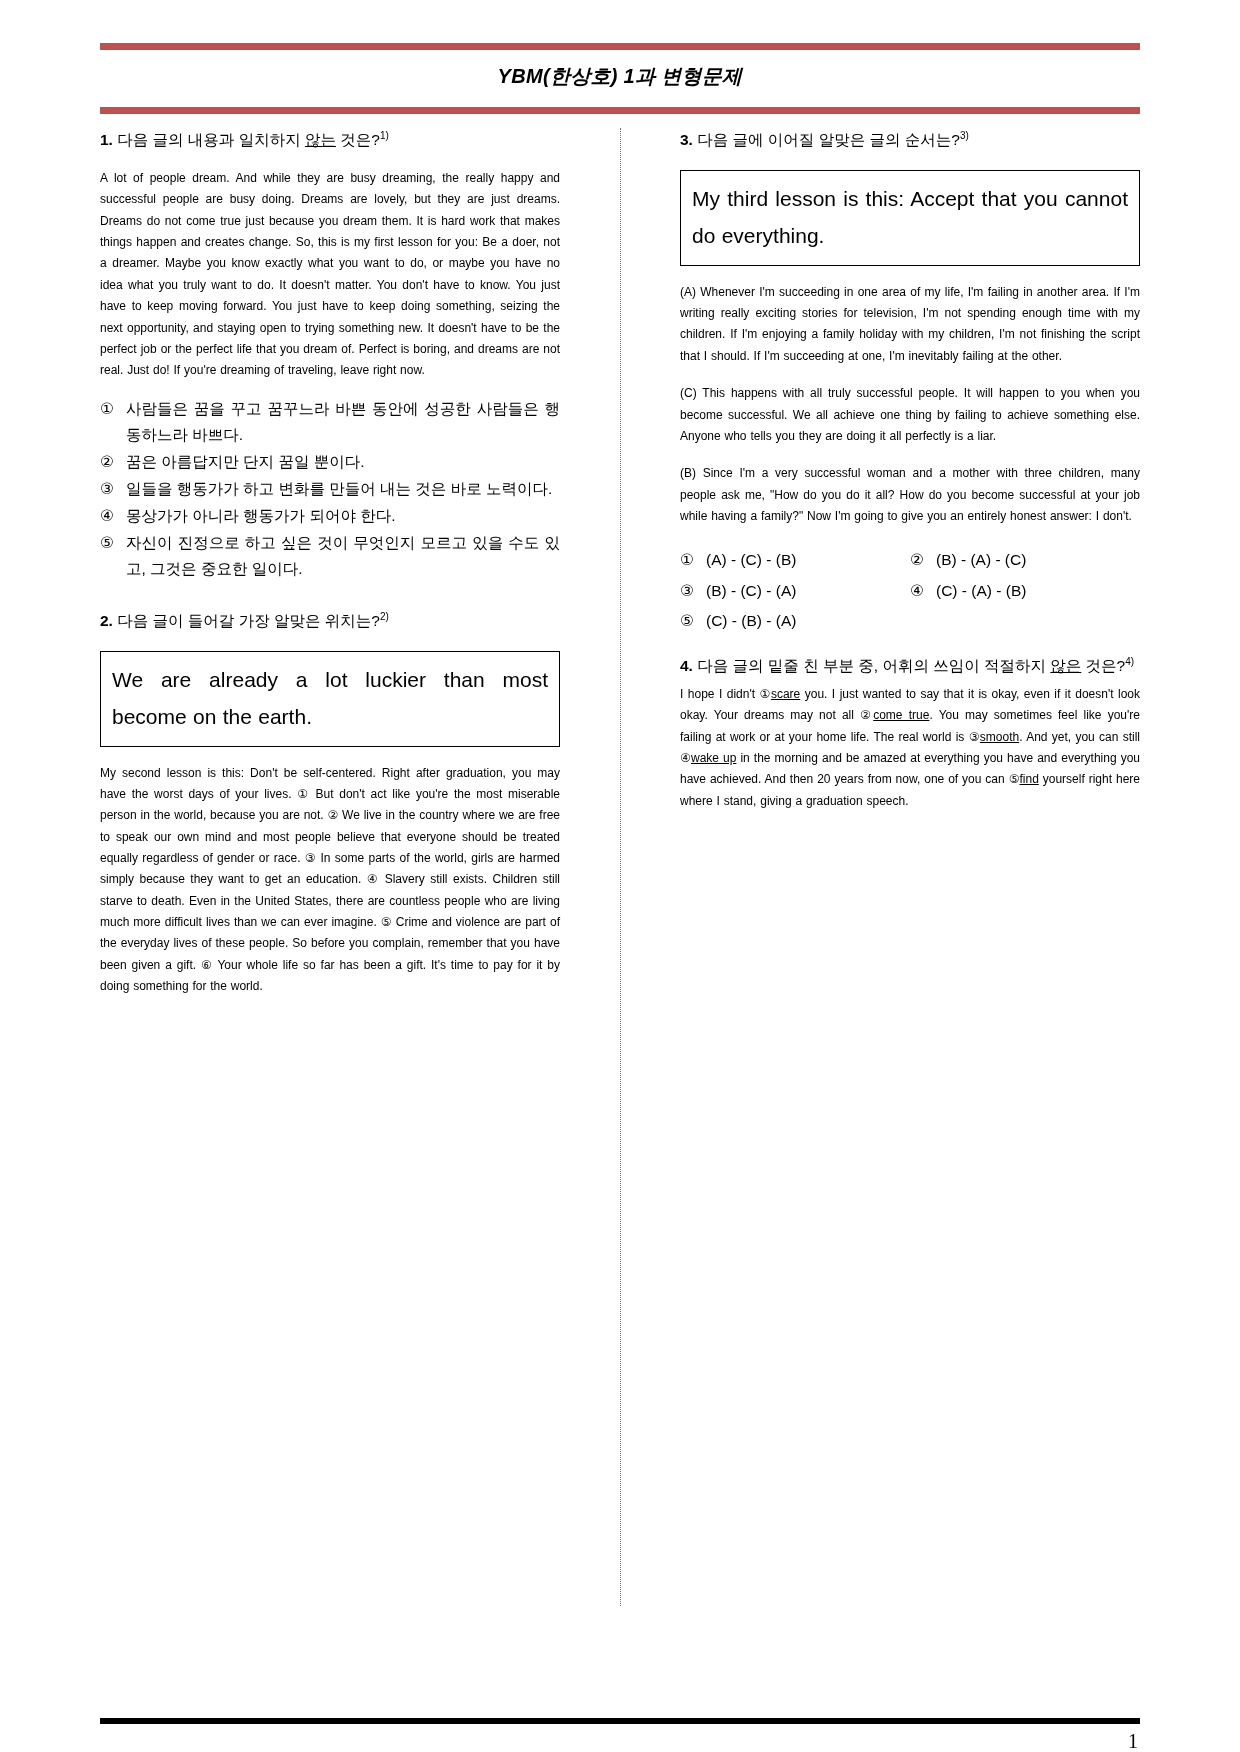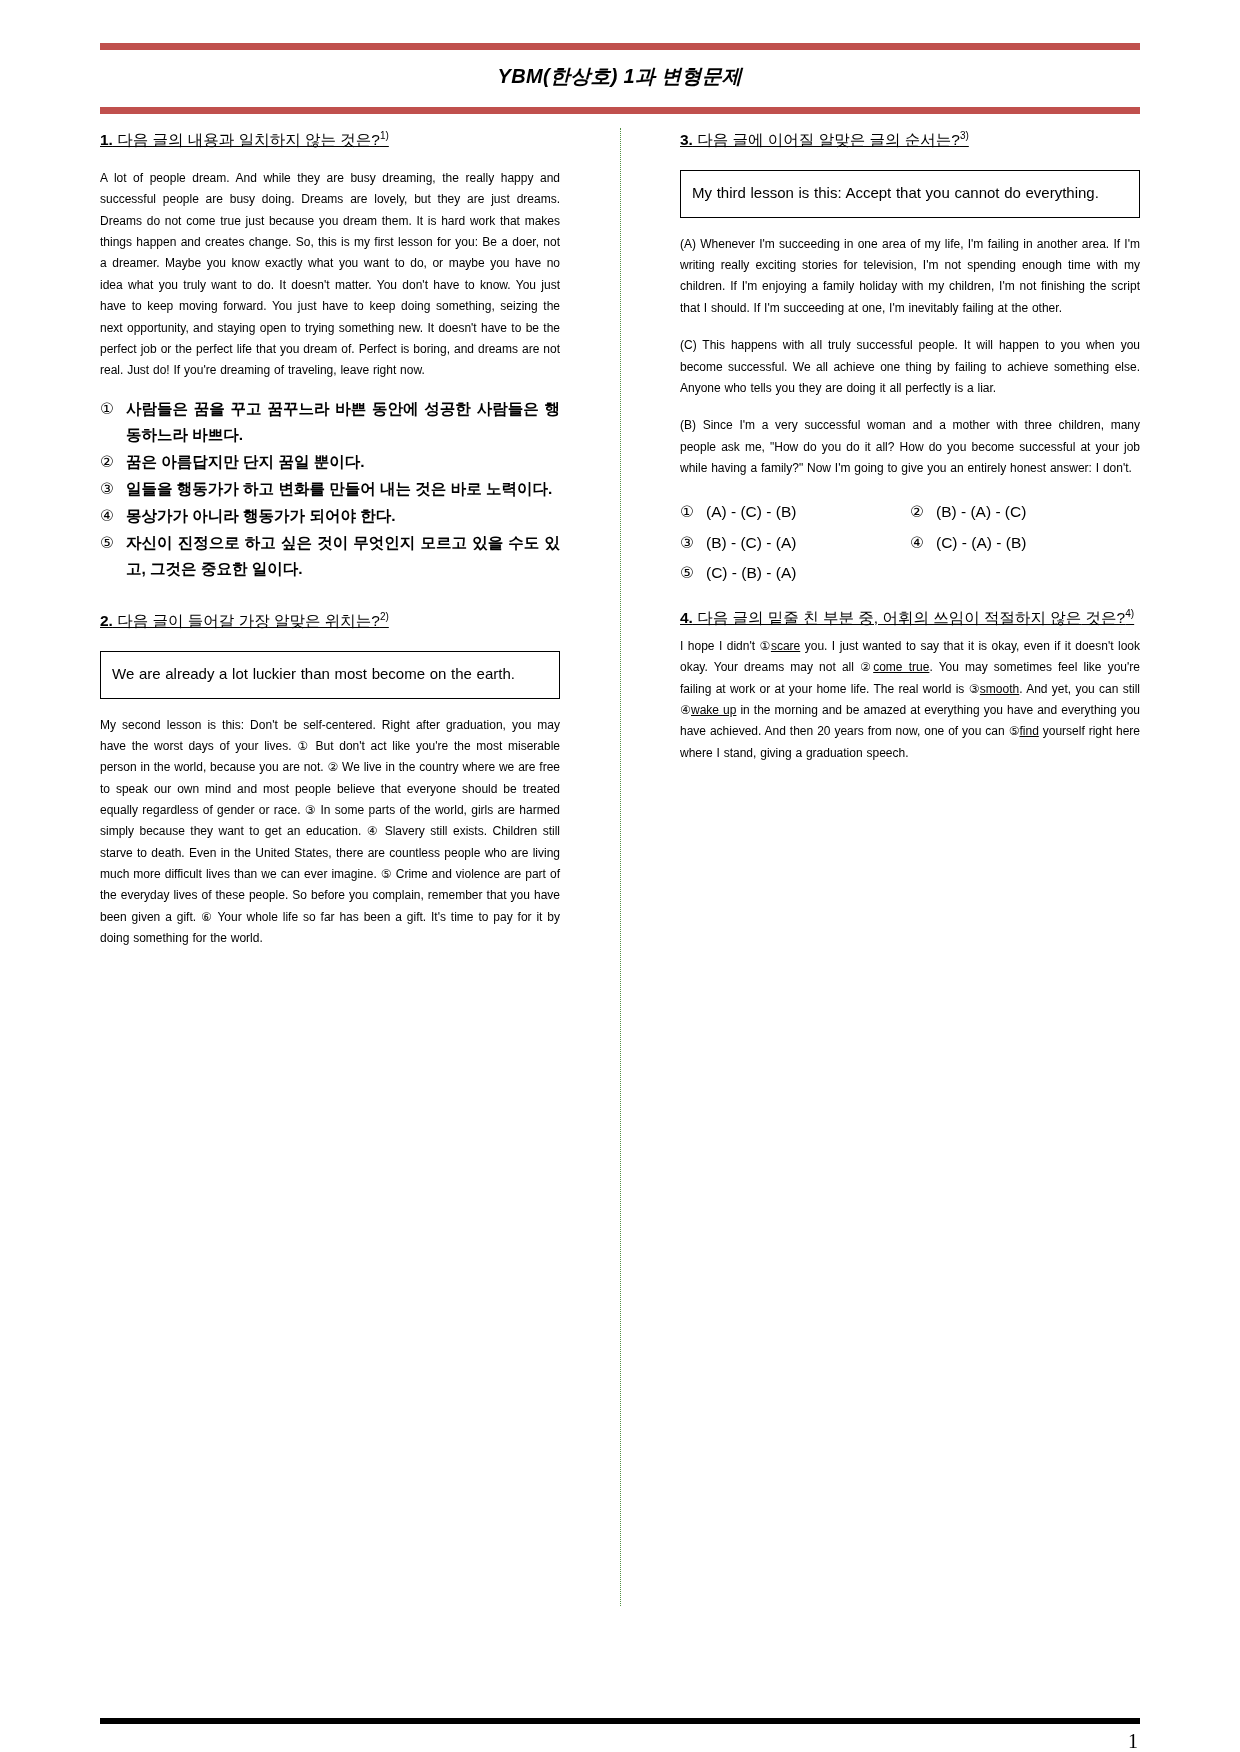--- a/index.html
+++ b/index.html
@@ -67,21 +67,20 @@
     bottom: 62px;
     border-left: 1.5px dotted #4f8f3f;
   }
 
   
   .q-head {
     font-size: 15.5px;
     line-height: 1.55;
     margin: 0 0 6px 0;
     text-align: justify;
-    text-decoration: underline;
   }
   .q-num {
     font-weight: bold;
   }
   .u { text-decoration: underline; }
   .fn {
     font-size: 10px;
     vertical-align: super;
     line-height: 0;
   }
@@ -96,21 +95,21 @@
     word-spacing: 0.5px;
   }
   .passage.tight { margin-top: 4px; }
 
   
   .box {
     border: 1.3px solid #000000;
     background: #ffffff;
     padding: 9px 11px 10px 11px;
     margin: 18px 0 0 0;
-    font-size: 15px;
+    font-size: 21px;
     line-height: 1.78;
     text-align: justify;
     word-spacing: 0.5px;
   }
 
   
   .choices {
     margin: 14px 0 0 0;
     font-size: 15.5px;
     line-height: 1.68;
@@ -121,21 +120,20 @@
     margin-bottom: 1px;
   }
   .choice-mark {
     flex: 0 0 auto;
     width: 26px;
     font-size: 15.5px;
   }
   .choice-text {
     flex: 1 1 auto;
     text-align: justify;
-    font-weight: bold;
   }
 
   
   .choices-grid {
     margin: 18px 0 0 0;
     font-size: 15.5px;
     line-height: 1.95;
   }
   .cg-row {
     display: flex;

